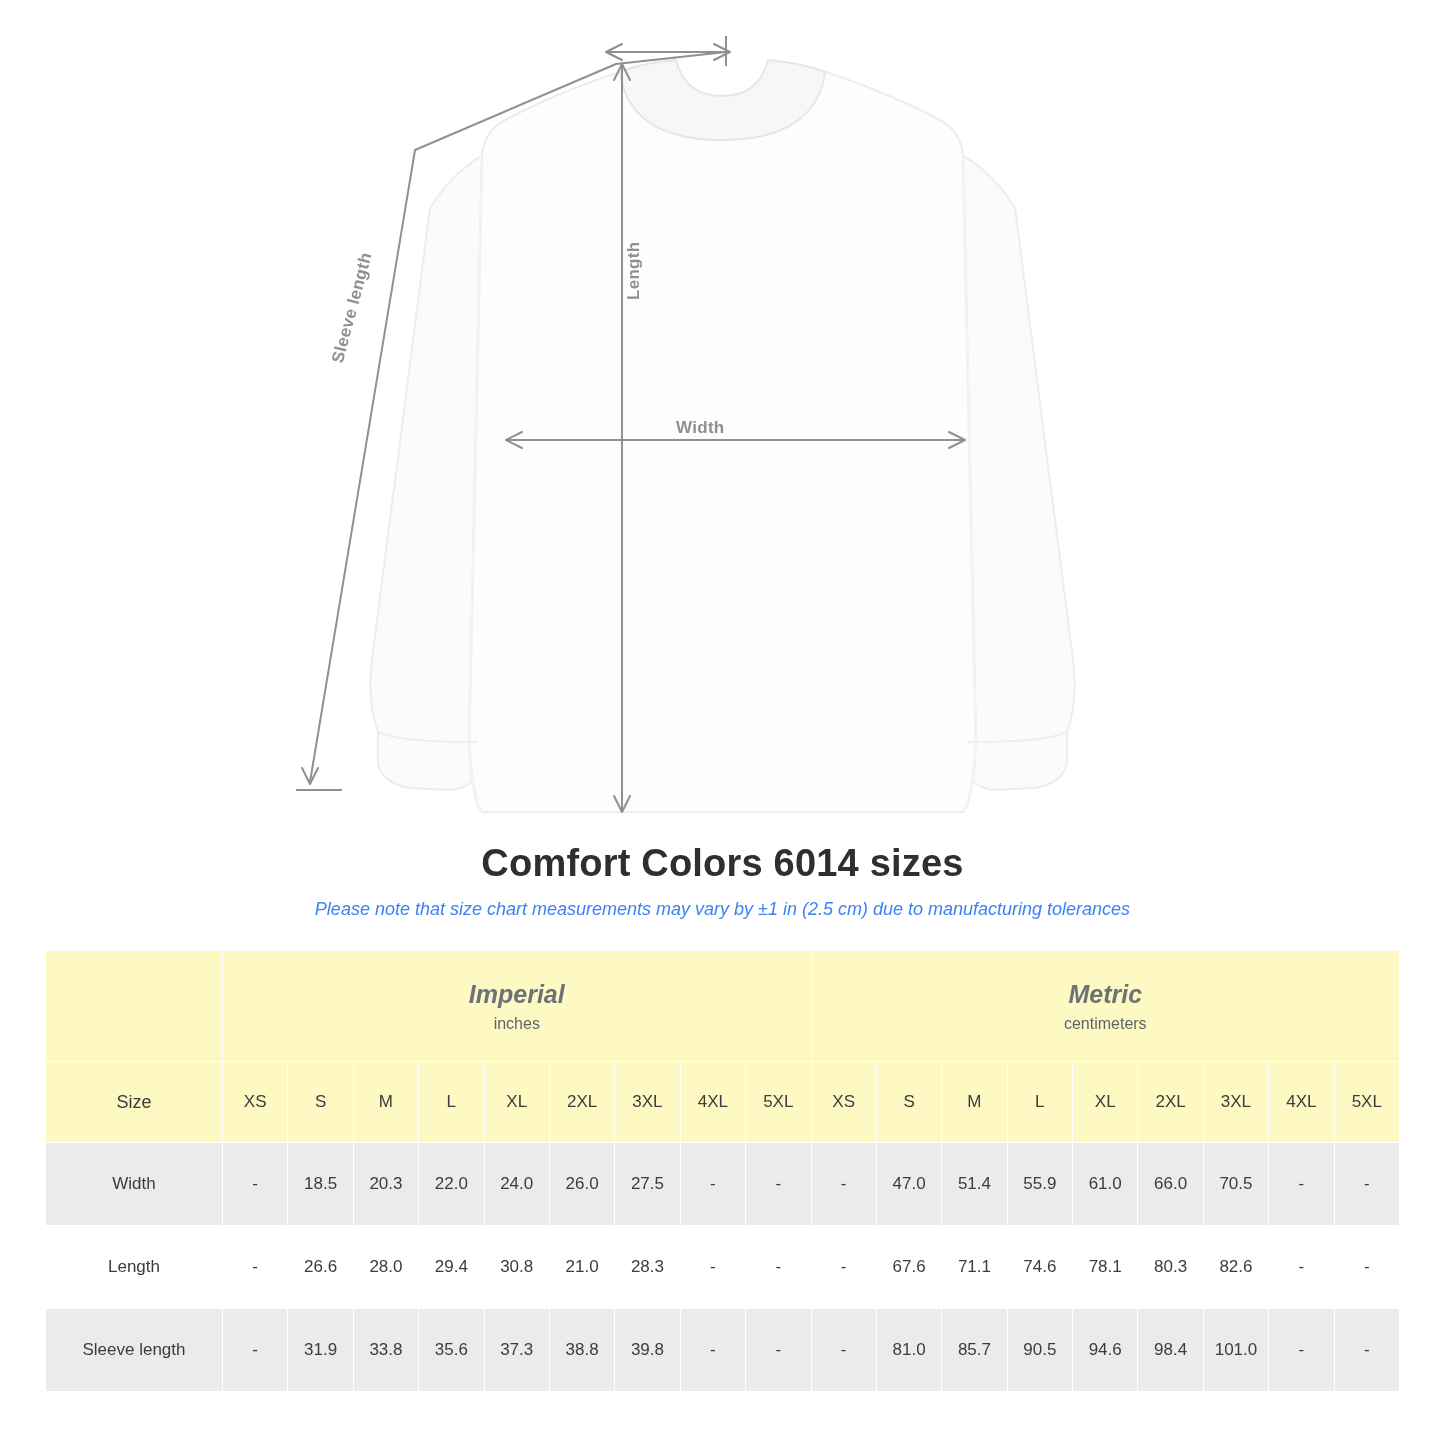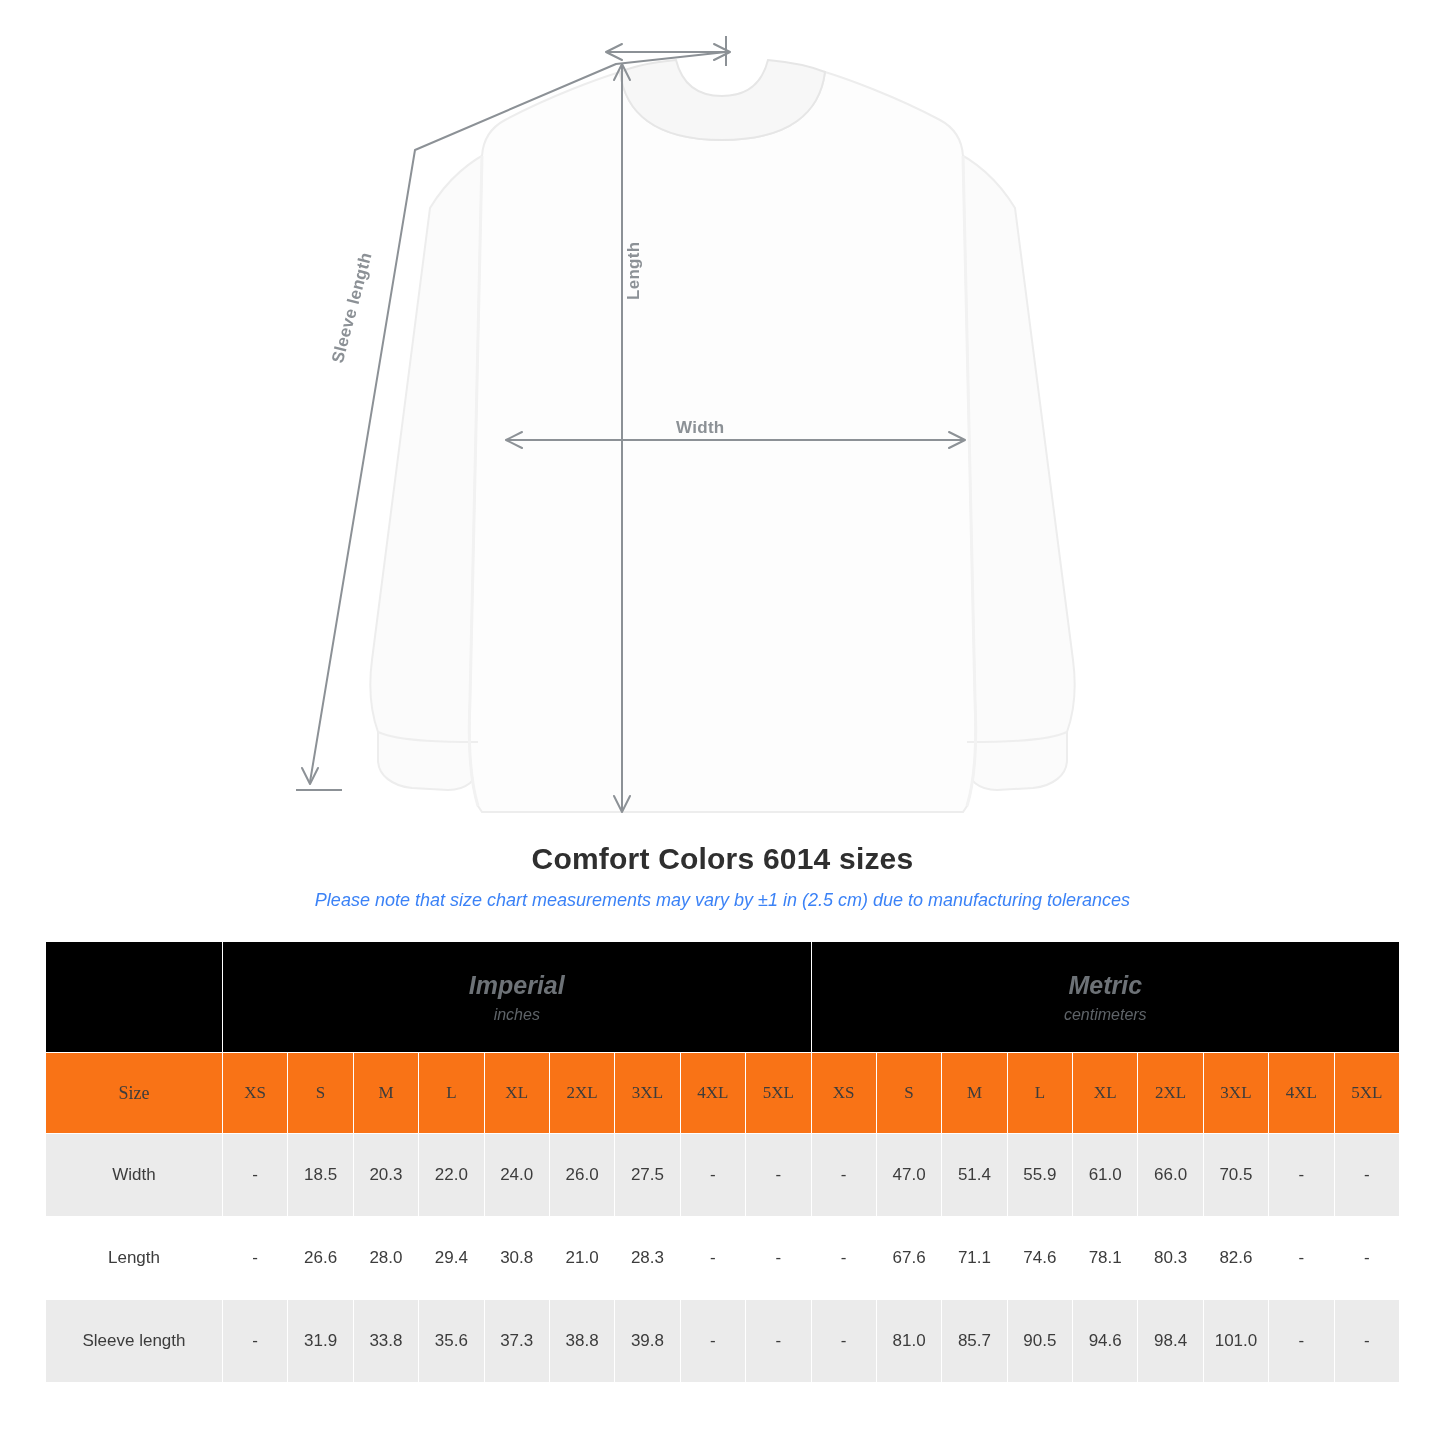--- a/index.html
+++ b/index.html
@@ -59,21 +59,21 @@
     transform-origin: left top;
     white-space: nowrap;
   }
 
   
   .title-block {
     text-align: center;
     margin-top: 12px;
   }
   .chart-title {
-    font-size: 30px;
+    font-size: 38px;
     font-weight: bold;
     color: #2f2f2f;
     letter-spacing: 0.2px;
   }
   .chart-note {
     margin-top: 14px;
     font-size: 18px;
     font-style: italic;
     color: #3b82f6;
   }
@@ -90,47 +90,45 @@
   table.size-table td,
   table.size-table th {
     border: 1px solid #ffffff;
     text-align: center;
     font-size: 17px;
     color: #3c3c3c;
     font-weight: normal;
     padding: 0;
   }
   .unit-header td {
-    background: #000000;
+    background: #fef9c3;
     height: 110px;
     vertical-align: middle;
   }
   .unit-name {
     font-size: 25px;
     font-style: italic;
     font-weight: bold;
     color: #6d7277;
     line-height: 1.25;
   }
   .unit-sub {
     font-size: 16px;
-    font-style: italic;
     color: #5e6368;
     margin-top: 4px;
   }
   .row-head {
     background: #ffffff;
   }
   .row-head td {
     height: 80px;
     font-weight: bold;
     font-size: 17px;
     color: #2f2f2f;
-    background: #f97316;
-    font-family: Liberation Serif, serif;
+    background: #fef9c3;
   }
   .row-head td.size-cell {
     font-size: 18px;
   }
   .row-body td {
     height: 82px;
   }
   .row-alt td {
     background: #ebebeb;
   }

